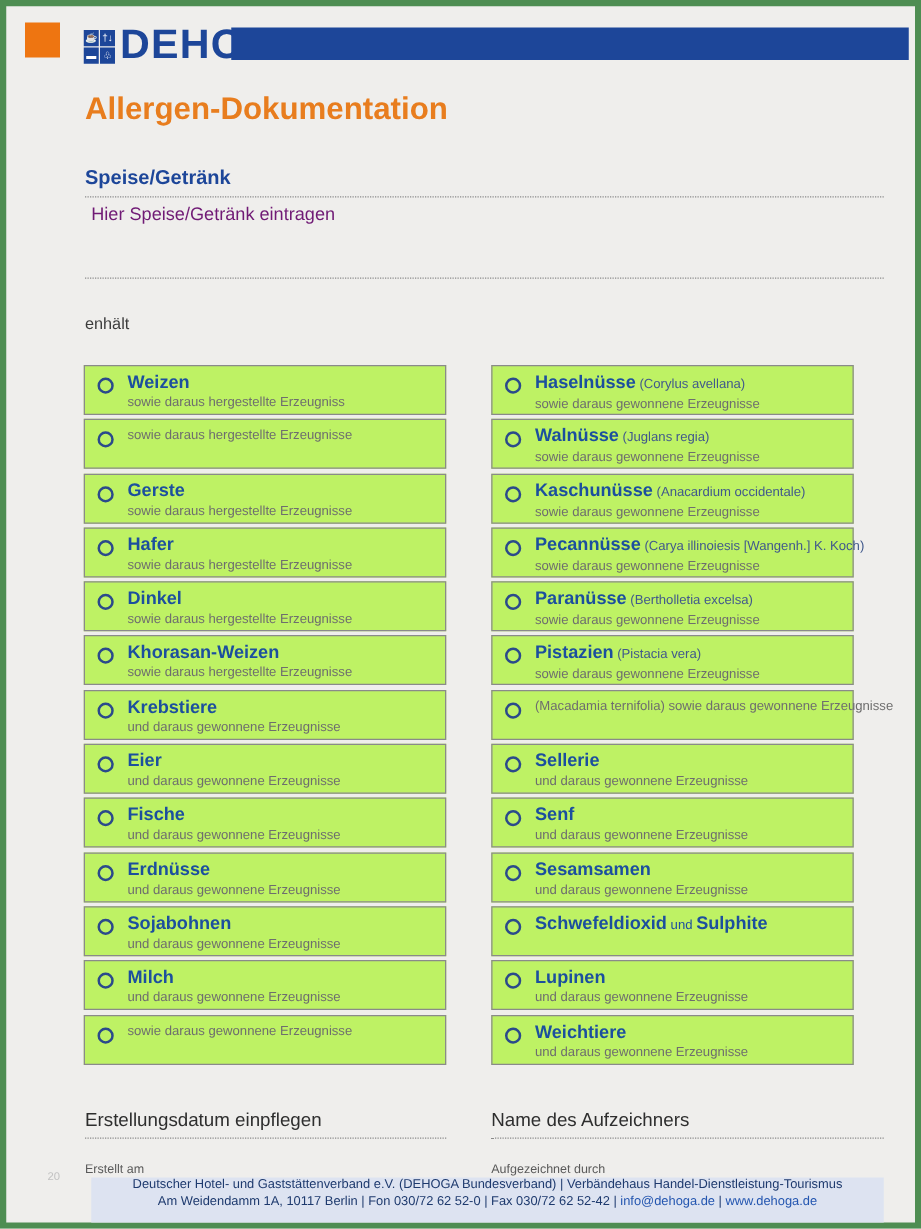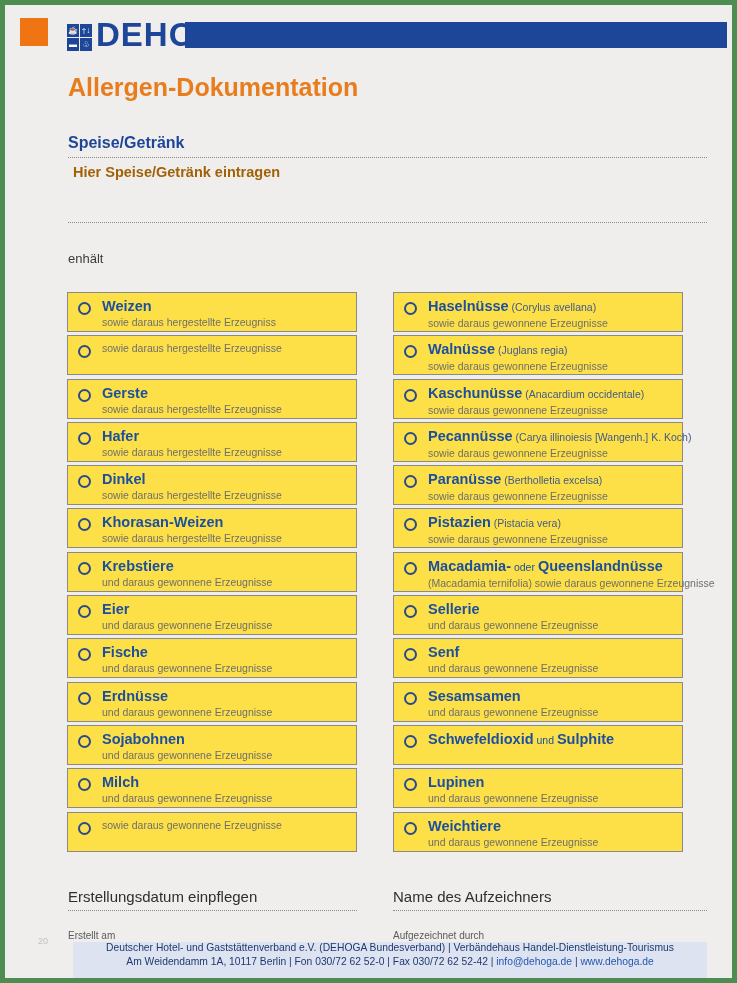--- a/index.html
+++ b/index.html
@@ -16,27 +16,27 @@
   .picto { background:#1d4699; color:#fff; font-size:8px; line-height:13px; text-align:center; overflow:hidden; }
   .brand { color:#1d4699; font-size:33px; font-weight:bold; letter-spacing:1px; line-height:38px; }
   .blue-bar { position:absolute; left:180px; top:17px; width:542px; height:26px; background:#1d4699; }
   
   .doc-title { position:absolute; left:63px; top:68px; color:#e87d1e; font-size:25px; font-weight:bold; }
   
   .dish-label { position:absolute; left:63px; top:129px; color:#1d4699; font-size:16px; font-weight:bold; }
   .dotline { position:absolute; border-bottom:1px dotted #8a8a8a; height:1px; }
   .dot1 { left:63px; top:152px; width:639px; }
   .dot2 { left:63px; top:217px; width:639px; }
-  .dish-input { position:absolute; left:68px; top:159px; width:620px; color:#a16207; font-size:14.5px; background:transparent; border:none; outline:none; font-family:"Liberation Sans", sans-serif;font-weight:bold; }
+  .dish-input { position:absolute; left:68px; top:159px; width:620px; color:#701a75; font-size:14.5px; background:transparent; border:none; outline:none; font-family:"Liberation Sans", sans-serif; }
   .contains { position:absolute; left:63px; top:246px; color:#3c3c3c; font-size:13px; }
   
   .col { position:absolute; top:287px; width:290px; display:flex; flex-direction:column; gap:3.3px; }
   .col-left { left:62px; }
   .col-right { left:388px; }
-  .abox { height:40px; background:#fde047; border:1px solid #8a8a8a; display:flex; align-items:flex-start; padding:5px 8px 0 10px; }
+  .abox { height:40px; background:#bef264; border:1px solid #8a8a8a; display:flex; align-items:flex-start; padding:5px 8px 0 10px; }
   .radio { width:13px; height:13px; border:2px solid #2b4a8b; border-radius:50%; margin:4px 0 0 0; flex:0 0 auto; background:transparent; cursor:pointer; }
   .atext { margin-left:11px; min-width:0; }
   .atitle { color:#1c4f9e; font-size:14.5px; font-weight:bold; line-height:17px; white-space:nowrap; }
   .alatin { color:#41598c; font-size:10.5px; font-weight:normal; }
   .aconn { color:#1c4f9e; font-size:10.5px; font-weight:normal; }
   .anote { color:#6e6e6e; font-size:10.5px; line-height:13px; margin-top:1px; white-space:nowrap; }
   
   .bfield-h { position:absolute; top:883px; color:#2e2e2e; font-size:15px; }
   .bh-left { left:63px; } .bh-right { left:388px; }
   .bdot-left { left:63px; top:905px; width:289px; }
@@ -205,21 +205,20 @@
       <div class="abox">
         <span class="radio"></span>
         <div class="atext">
           <div class="atitle">Pistazien<span class="alatin"> (Pistacia vera)</span></div>
           <div class="anote">sowie daraus gewonnene Erzeugnisse</div>
         </div>
       </div>
       <div class="abox">
         <span class="radio"></span>
         <div class="atext">
-          <div class="atitle">Macadamia-<span class="aconn"> oder </span><span>Queenslandnüsse</span></div>
           <div class="anote">(Macadamia ternifolia) sowie daraus gewonnene Erzeugnisse</div>
         </div>
       </div>
       <div class="abox">
         <span class="radio"></span>
         <div class="atext">
           <div class="atitle">Sellerie</div>
           <div class="anote">und daraus gewonnene Erzeugnisse</div>
         </div>
       </div>

